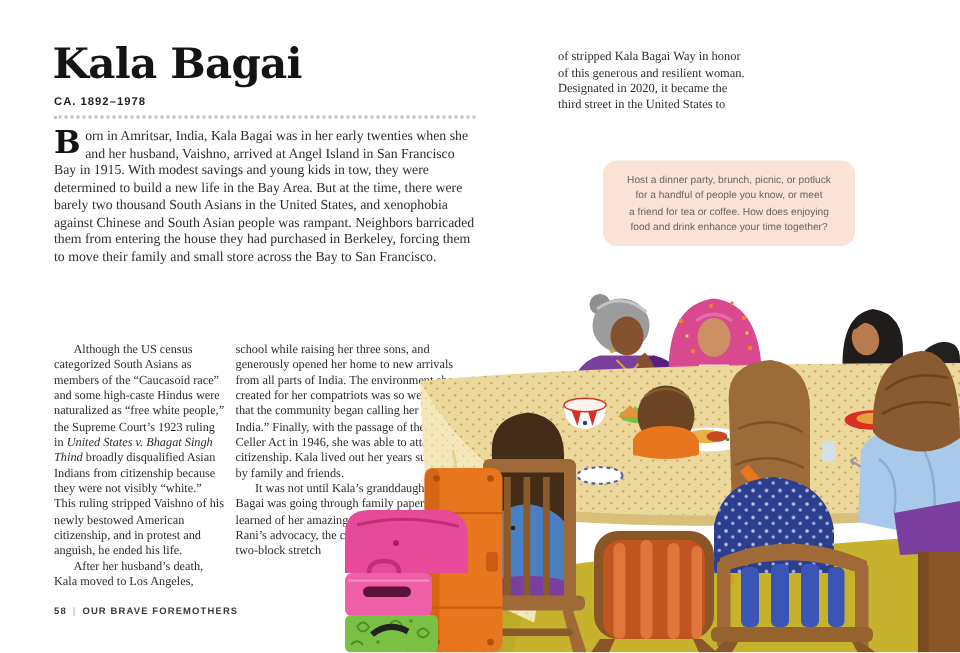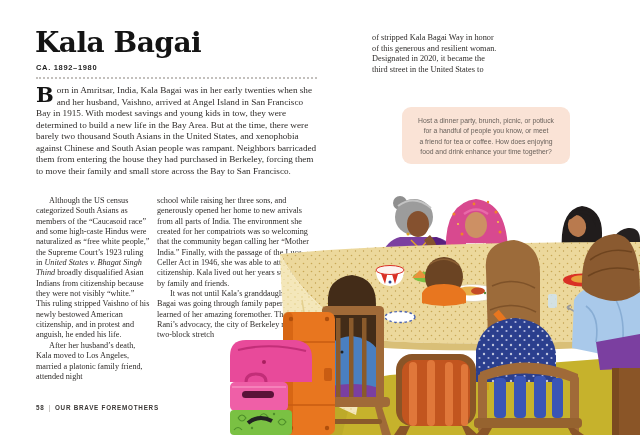--- a/index.html
+++ b/index.html
@@ -9,21 +9,21 @@
   .title{position:absolute;left:35px;top:26px;margin:0;font-family:"DejaVu Serif",serif;
          font-weight:800;font-size:28px;letter-spacing:-0.5px;color:#141414;}
   .dates{position:absolute;left:36px;top:63px;font-family:"Liberation Sans",sans-serif;
          font-weight:700;font-size:7.5px;letter-spacing:.09em;color:#1f1f1f;}
   .dotted-rule{position:absolute;left:36px;top:77px;width:281px;border-top:2px dotted #c3c0bd;}
   .intro{position:absolute;left:36px;top:85px;width:283px;margin:0;font-size:9.2px;
          line-height:11.55px;text-align:left;}
   .dropcap{float:left;font-family:"DejaVu Serif",serif;font-weight:800;font-size:21px;
            line-height:18px;padding:1px 3px 0 0;color:#141414;}
   .cols{position:absolute;left:36px;top:196px;width:282px;height:196px;display:flex;gap:7px;overflow:hidden;}
-  .col{font-size:8.2px;line-height:10.35px;}
+  .col{font-size:8.2px;line-height:10.35px;margin-top:32px;}
   .col-1{width:114px;}
   .col-2{width:161px;}
   .col p{margin:0;}
   .col p.indent{text-indent:13px;}
   .case-italic{font-style:italic;}
   .page-footer{position:absolute;left:36px;top:404px;font-family:"Liberation Sans",sans-serif;
          font-weight:700;font-size:6.3px;letter-spacing:.12em;color:#3a3735;}
   .page-footer .divider{color:#9a9792;margin:0 4px;font-weight:400;}
   
   .rp-cols{position:absolute;left:372px;top:33px;width:262px;display:flex;gap:6px;}
@@ -37,21 +37,21 @@
   .callout div{white-space:nowrap;}
   
   .illustration{position:absolute;left:230px;top:190px;width:410px;height:245px;}
 </style>
 </head>
 <body>
 
 <div class="spread">
 
   <h1 class="title">Kala Bagai</h1>
-  <div class="dates">CA. 1892–1980</div>
+  <div class="dates">CA. 1892–1978</div>
   <div class="dotted-rule"></div>
 
   <p class="intro"><span class="dropcap">B</span><span>orn in Amritsar, India, Kala Bagai was in her early twenties when she and her husband, Vaishno, arrived at Angel Island in San Francisco Bay in 1915. With modest savings and young kids in tow, they were determined to build a new life in the Bay Area. But at the time, there were barely two thousand South Asians in the United States, and xenophobia against Chinese and South Asian people was rampant. Neighbors barricaded them from entering the house they had purchased in Berkeley, forcing them to move their family and small store across the Bay to San Francisco.</span></p>
 
   <div class="cols">
     <div class="col col-1">
       <p class="indent"><span>Although the US census categorized South Asians as members of the “Caucasoid race” and some high-caste Hindus were naturalized as “free white people,” the Supreme Court’s 1923 ruling in </span><span class="case-italic">United States v. Bhagat Singh Thind</span><span> broadly disqualified Asian Indians from citizenship because they were not visibly “white.” This ruling stripped Vaishno of his newly bestowed American citizenship, and in protest and anguish, he ended his life.</span></p>
       <p class="indent">After her husband’s death, Kala moved to Los Angeles, married a platonic family friend, attended night</p>
     </div>
     <div class="col col-2">

